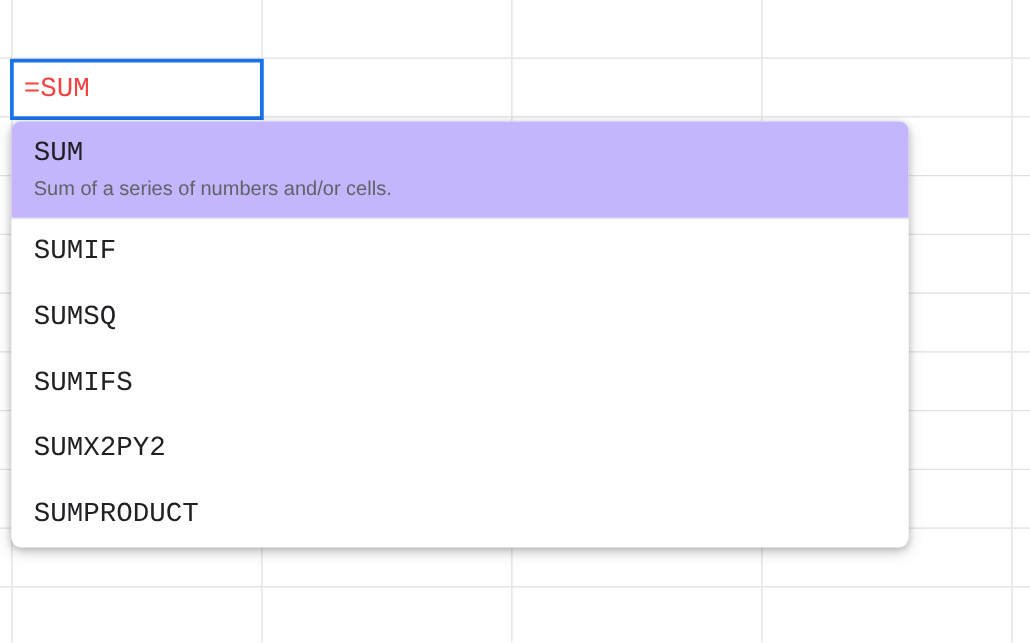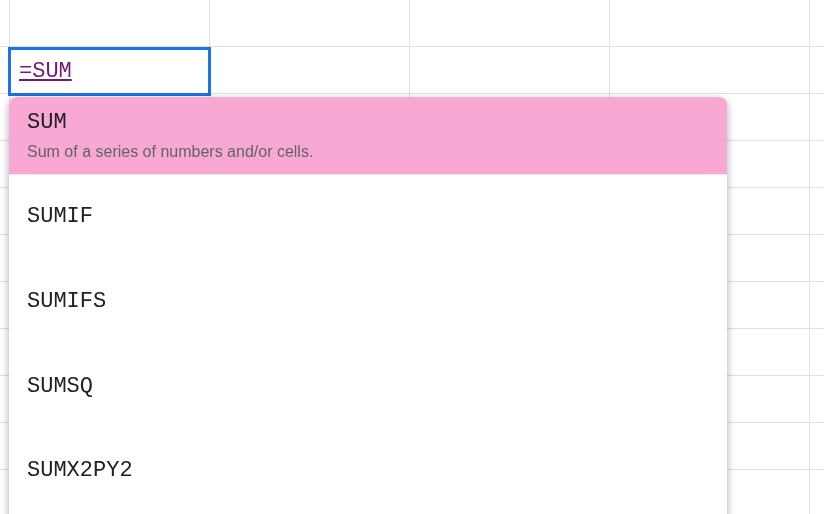--- a/index.html
+++ b/index.html
@@ -42,23 +42,22 @@
       left: 8px;
       width: 203px;
       height: 49px;
       border: 3px solid #1a73e8;
       background: #fff;
       display: flex;
       align-items: center;
       padding: 0 8px;
       font-family: "Consolas", "Courier New", monospace;
       font-size: 22px;
-      color: #701a75;
+      color: #ef4444;
       z-index: 5;
-      text-decoration: underline;
     }
     .autocomplete-dropdown {
       position: absolute;
       top: 97px;
       left: 9px;
       width: 718px;
       background: #fff;
       border-radius: 8px;
       box-shadow: 0 2px 6px rgba(0,0,0,0.2), 0 4px 12px rgba(0,0,0,0.15);
       z-index: 10;
@@ -66,35 +65,35 @@
     }
     .dropdown-item {
       padding: 12px 18px;
       cursor: pointer;
       font-family: "Consolas", "Courier New", monospace;
       font-size: 22px;
       color: #202124;
       line-height: 1.3;
     }
     .dropdown-item.highlighted {
-      background: #f9a8d4;
+      background: #c4b5fd;
       border-bottom: 1px solid #e8eaed;
     }
     .dropdown-item .item-name {
       display: block;
       margin-bottom: 4px;
     }
     .dropdown-item .item-description {
       display: block;
       font-family: Arial, sans-serif;
       font-size: 16px;
       color: #5f6368;
     }
     .dropdown-item.simple {
-      padding: 28px 18px;
+      padding: 12px 18px;
     }
   </style>
 </head>
 <body>
 
 <div class="grid">
   <div class="grid-row">
     <div class="grid-cell"></div>
     <div class="grid-cell"></div>
     <div class="grid-cell"></div>
@@ -174,17 +173,17 @@
 </div>
 
 <div class="active-cell">=SUM</div>
 
 <div class="autocomplete-dropdown">
   <div class="dropdown-item highlighted">
     <span class="item-name">SUM</span>
     <span class="item-description">Sum of a series of numbers and/or cells.</span>
   </div>
   <div class="dropdown-item simple">SUMIF</div>
+  <div class="dropdown-item simple">SUMSQ</div>
   <div class="dropdown-item simple">SUMIFS</div>
-  <div class="dropdown-item simple">SUMSQ</div>
   <div class="dropdown-item simple">SUMX2PY2</div>
   <div class="dropdown-item simple">SUMPRODUCT</div>
 </div>
 
 </body></html>

